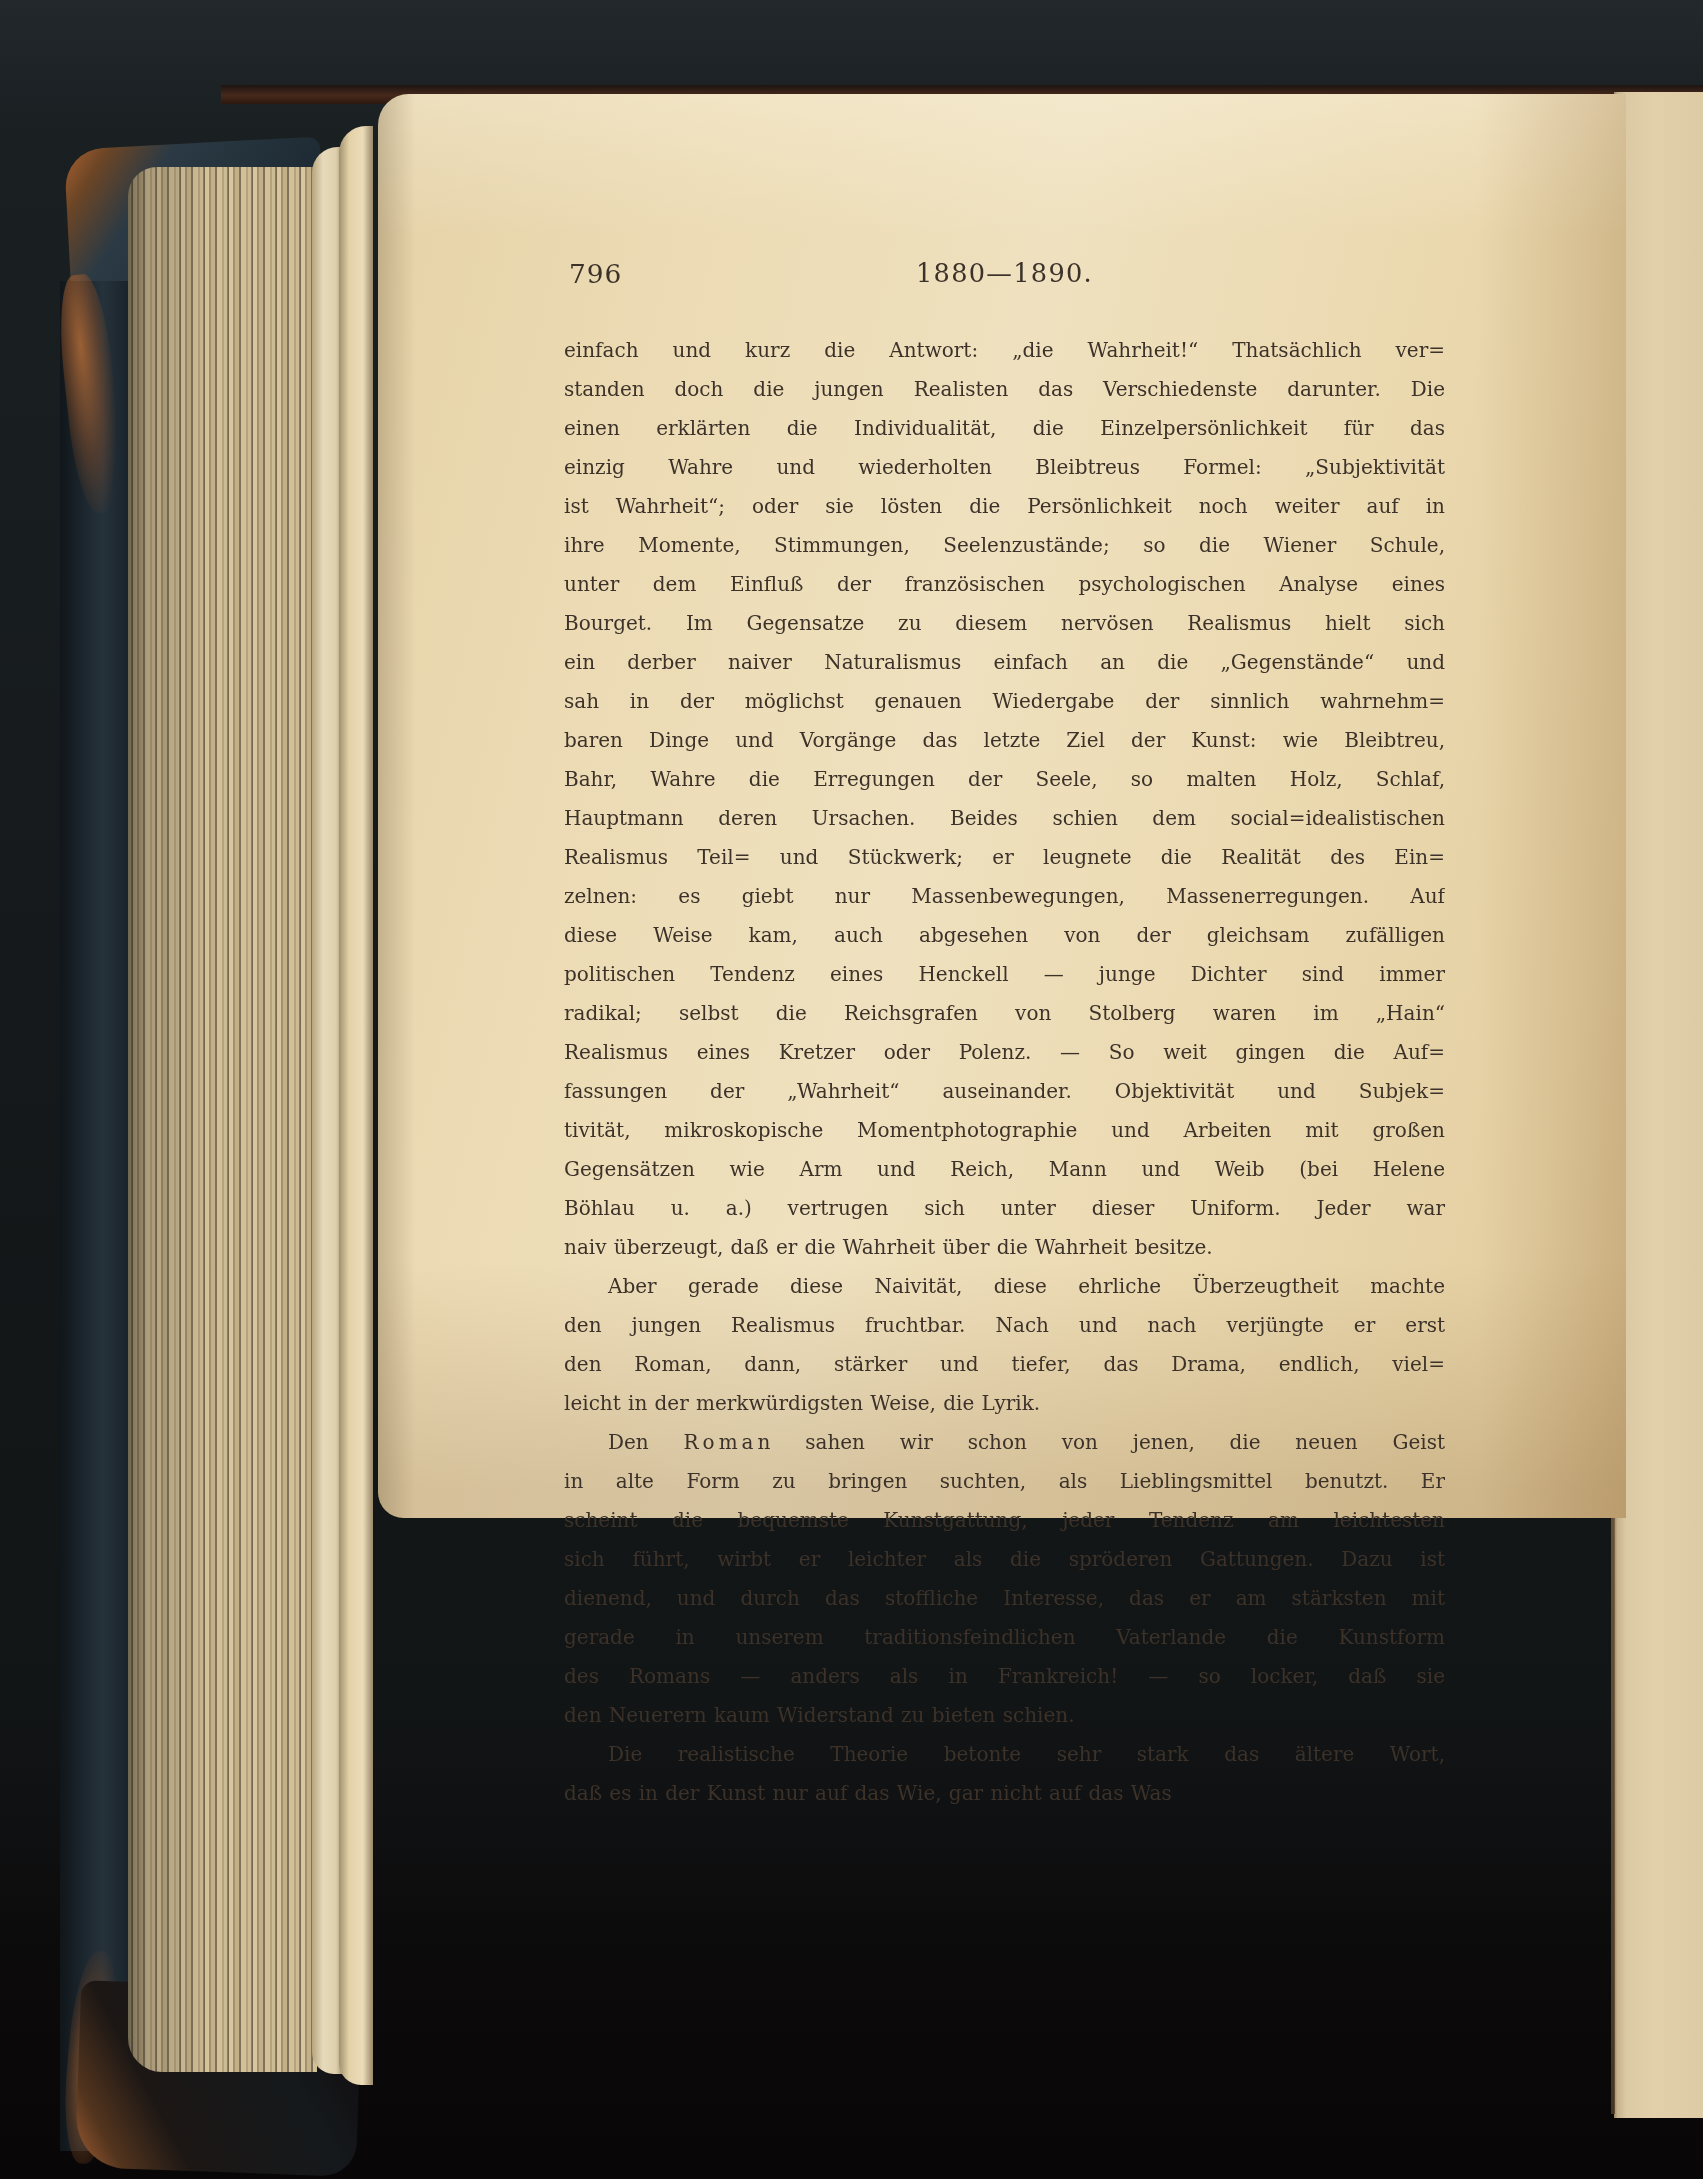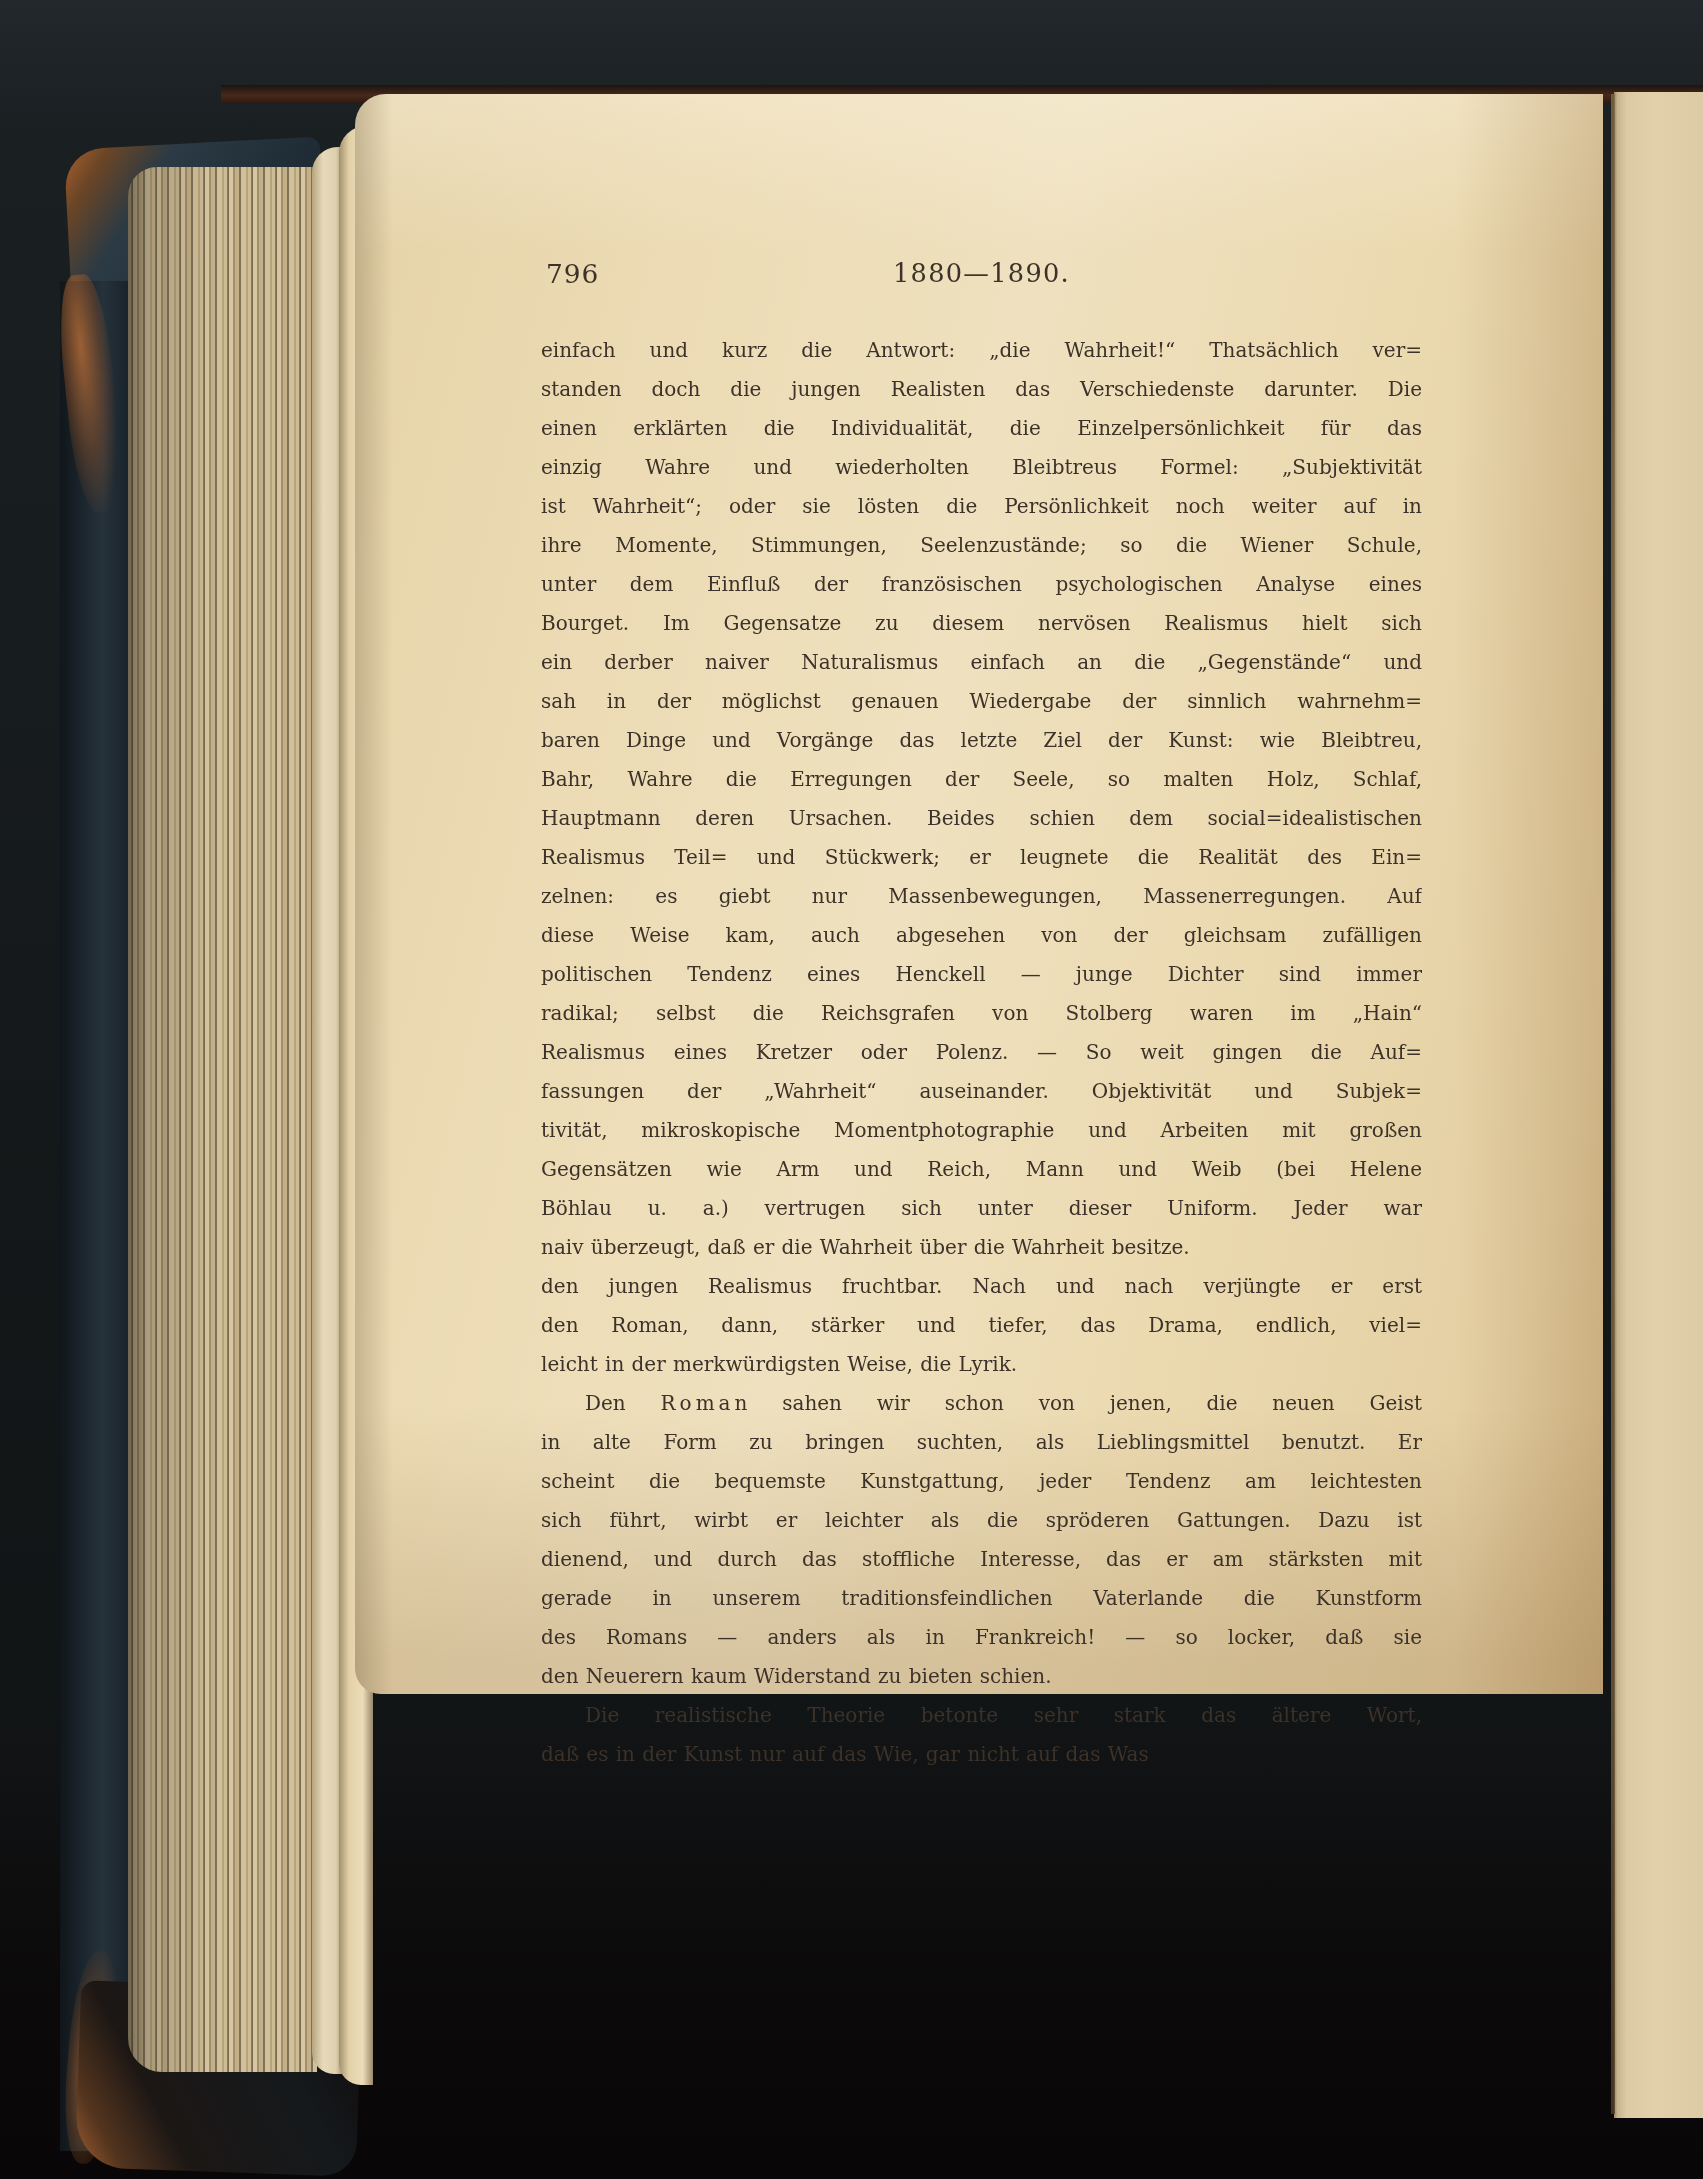--- a/index.html
+++ b/index.html
@@ -42,21 +42,21 @@
   .leaf-a{position:absolute;left:339px;top:126px;width:34px;height:1959px;
       background:linear-gradient(90deg,#a2916e 0%,#e3d1a8 30%,#ecdcb8 70%,#99896a 100%);
       border-radius:27px 0 0 22px;}
   
   .right-page{position:absolute;left:1614px;top:92px;width:89px;height:2026px;
       background:linear-gradient(90deg,#9d8662 0%,#c7b48e 4%,#dccaa4 14%,#e2d0aa 45%,#ddcba6 100%);}
   .gutter-crease{position:absolute;left:1611px;top:94px;width:4.3px;height:2020px;
       background:linear-gradient(180deg,#7a6746 0%,#8a7450 40%,#6a563a 80%,#4f3e28 100%);
       opacity:.85;}
   
-  .main-page{position:absolute;left:355px;top:94px;width:1248px;height:1600px;
+  .main-page{position:absolute;left:378px;top:94px;width:1248px;height:1424px;
       border-radius:31px 0 0 25.6px;
       background:
         linear-gradient(90deg,rgba(110,92,62,.30) 0%,rgba(110,92,62,0) 3%,rgba(0,0,0,0) 88%,rgba(150,112,62,.28) 100%),
         linear-gradient(180deg,rgba(255,250,235,.30) 0%,rgba(255,250,235,0) 10%,rgba(0,0,0,0) 82%,rgba(130,95,55,.22) 98%),
         linear-gradient(103deg,#e5d2a8 0%,#ecdbb4 22%,#efe1bf 45%,#ebd9b0 68%,#e4cfa2 90%,#dcc394 100%);}
   
   .print{position:absolute;left:186px;top:164px;width:881px;color:#3c3229;}
   .header-row{position:relative;height:37px;margin-bottom:36px;}
   .pagenum{position:absolute;left:5.1px;top:0;font-size:26.4px;letter-spacing:0.9px;}
   .running-title{position:absolute;left:0;right:0;top:0;text-align:center;
@@ -112,20 +112,21 @@
           <div class="line">zelnen: es giebt nur Massenbewegungen, Massenerregungen. Auf</div>
           <div class="line">diese Weise kam, auch abgesehen von der gleichsam zufälligen</div>
           <div class="line">politischen Tendenz eines Henckell — junge Dichter sind immer</div>
           <div class="line">radikal; selbst die Reichsgrafen von Stolberg waren im „Hain“</div>
           <div class="line">Realismus eines Kretzer oder Polenz. — So weit gingen die Auf=</div>
           <div class="line">fassungen der „Wahrheit“ auseinander. Objektivität und Subjek=</div>
           <div class="line">tivität, mikroskopische Momentphotographie und Arbeiten mit großen</div>
           <div class="line">Gegensätzen wie Arm und Reich, Mann und Weib (bei Helene</div>
           <div class="line">Böhlau u. a.) vertrugen sich unter dieser Uniform. Jeder war</div>
           <div class="line last">naiv überzeugt, daß er die Wahrheit über die Wahrheit besitze.</div>
+          <div class="line indent">Aber gerade diese Naivität, diese ehrliche Überzeugtheit machte</div>
           <div class="line">den jungen Realismus fruchtbar. Nach und nach verjüngte er erst</div>
           <div class="line">den Roman, dann, stärker und tiefer, das Drama, endlich, viel=</div>
           <div class="line last">leicht in der merkwürdigsten Weise, die Lyrik.</div>
           <div class="line indent">Den R o m a n sahen wir schon von jenen, die neuen Geist</div>
           <div class="line">in alte Form zu bringen suchten, als Lieblingsmittel benutzt. Er</div>
           <div class="line">scheint die bequemste Kunstgattung, jeder Tendenz am leichtesten</div>
           <div class="line">sich führt, wirbt er leichter als die spröderen Gattungen. Dazu ist</div>
           <div class="line">dienend, und durch das stoffliche Interesse, das er am stärksten mit</div>
           <div class="line">gerade in unserem traditionsfeindlichen Vaterlande die Kunstform</div>
           <div class="line">des Romans — anders als in Frankreich! — so locker, daß sie</div>

